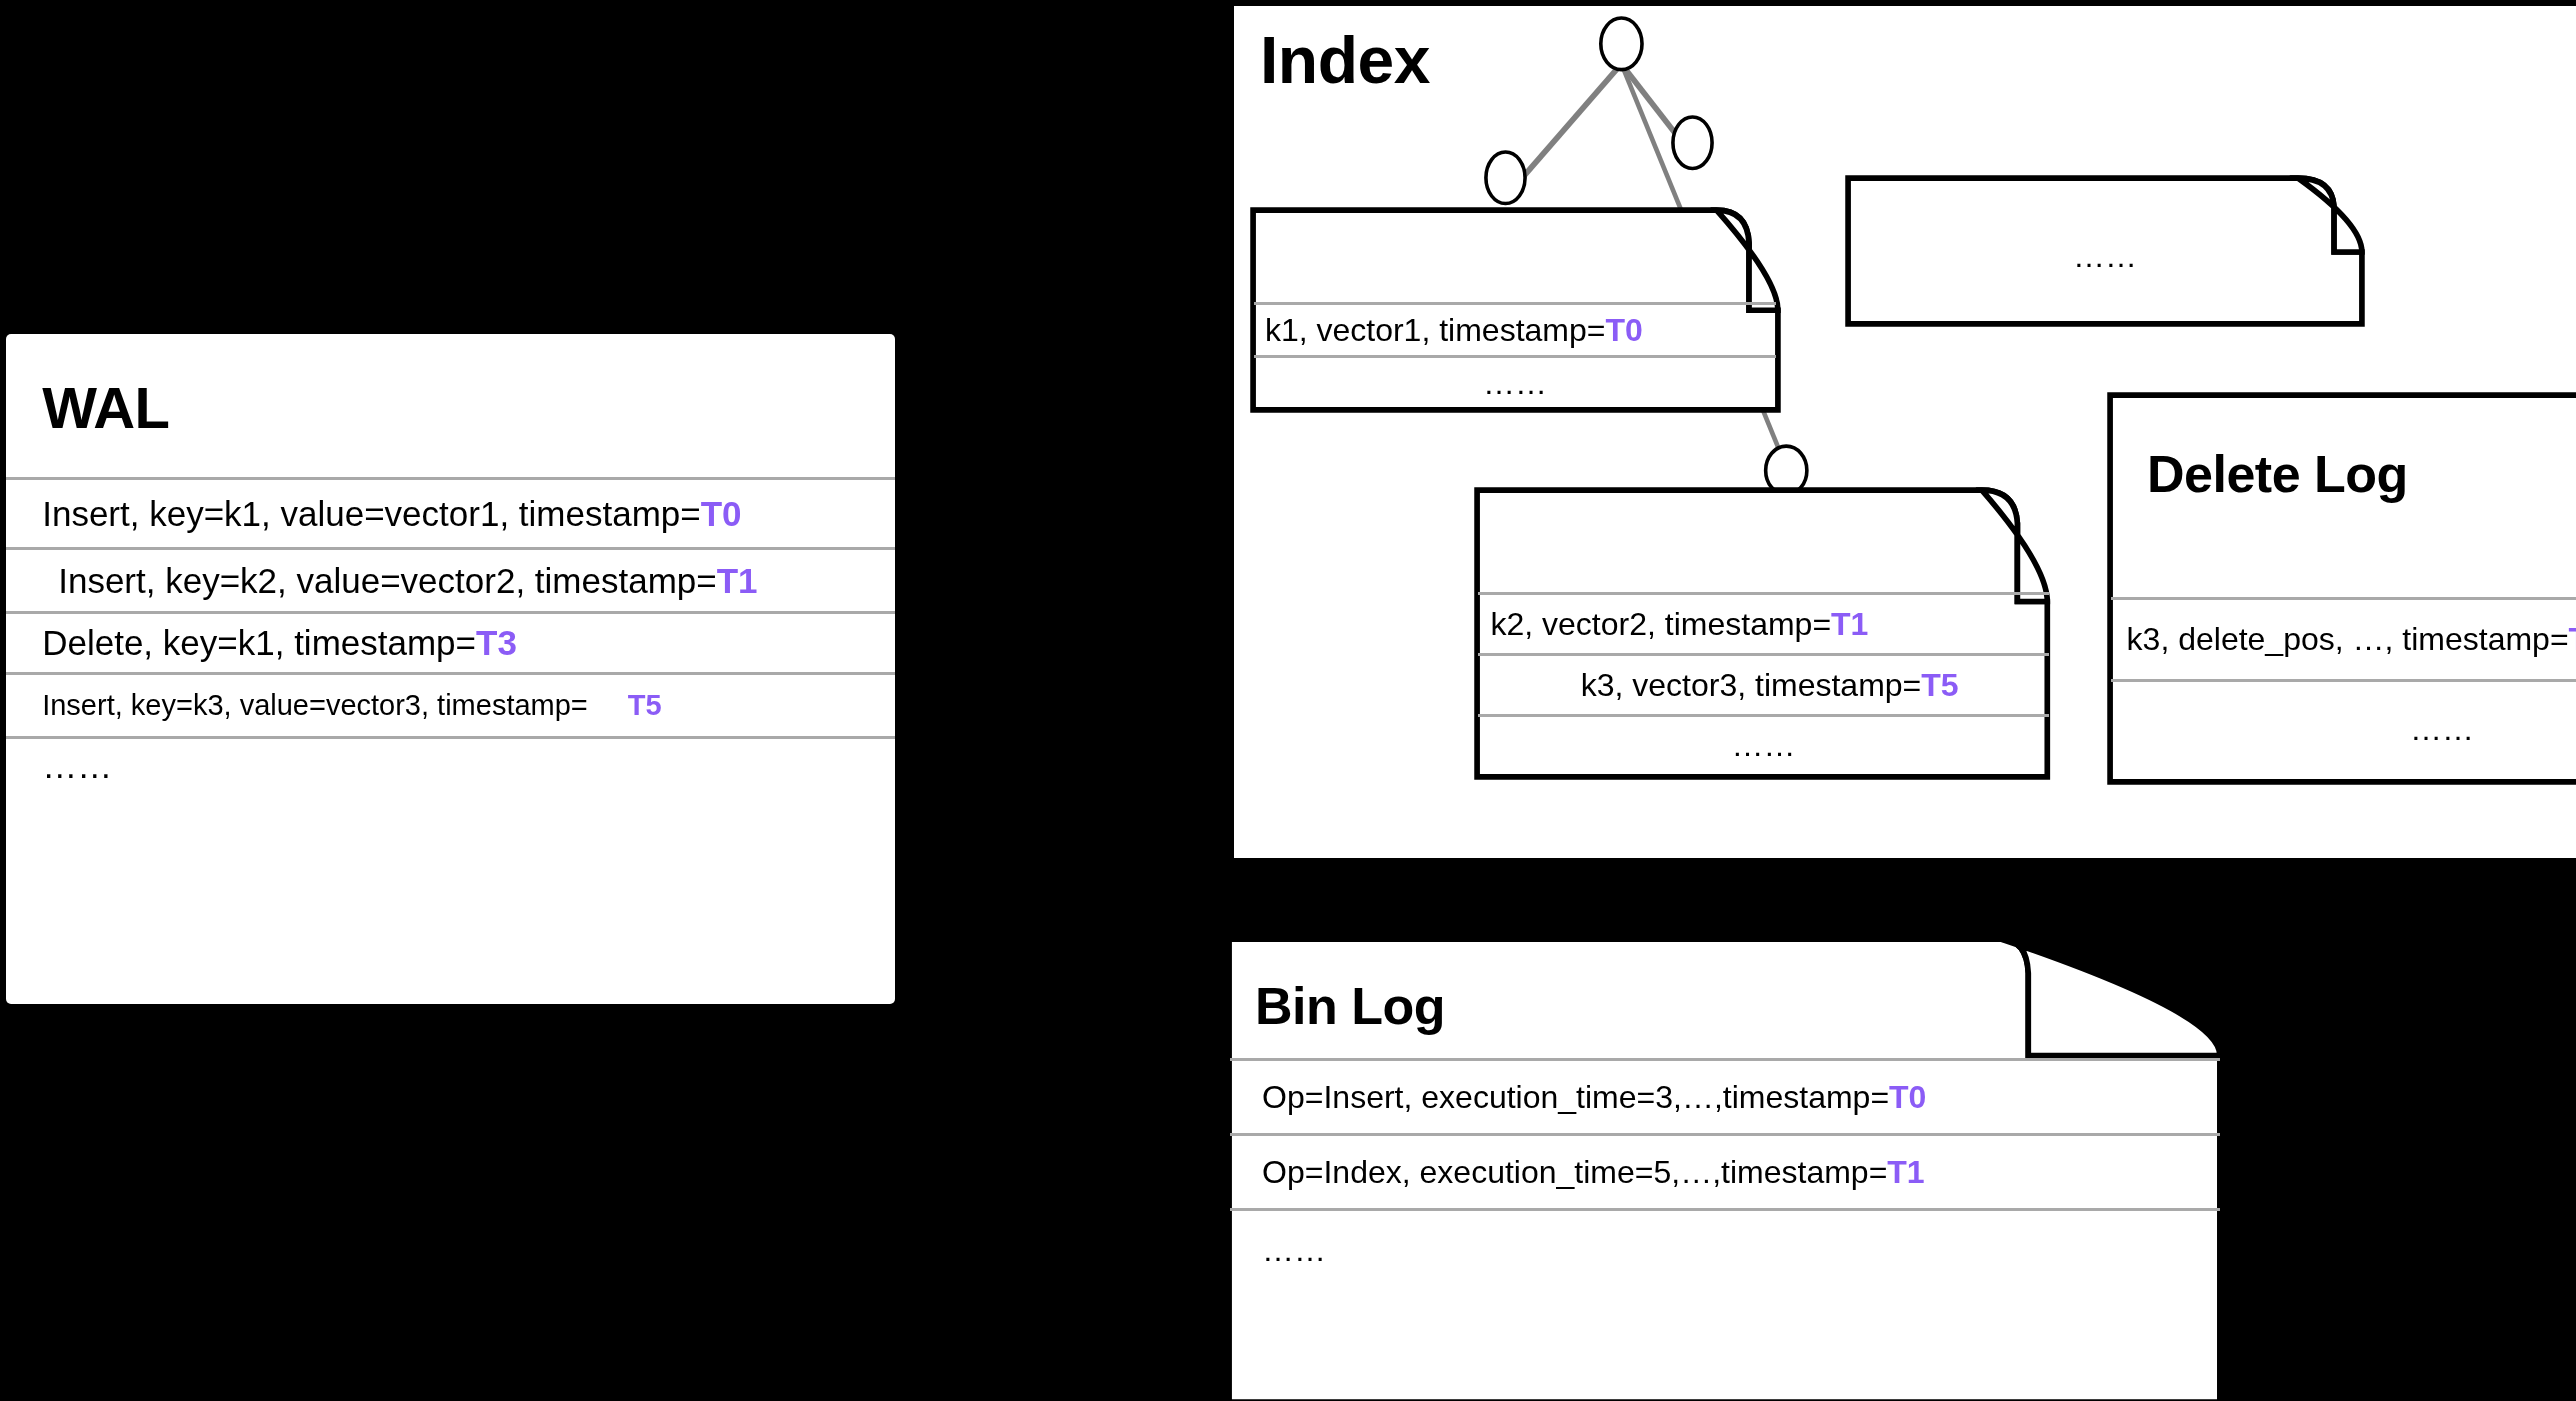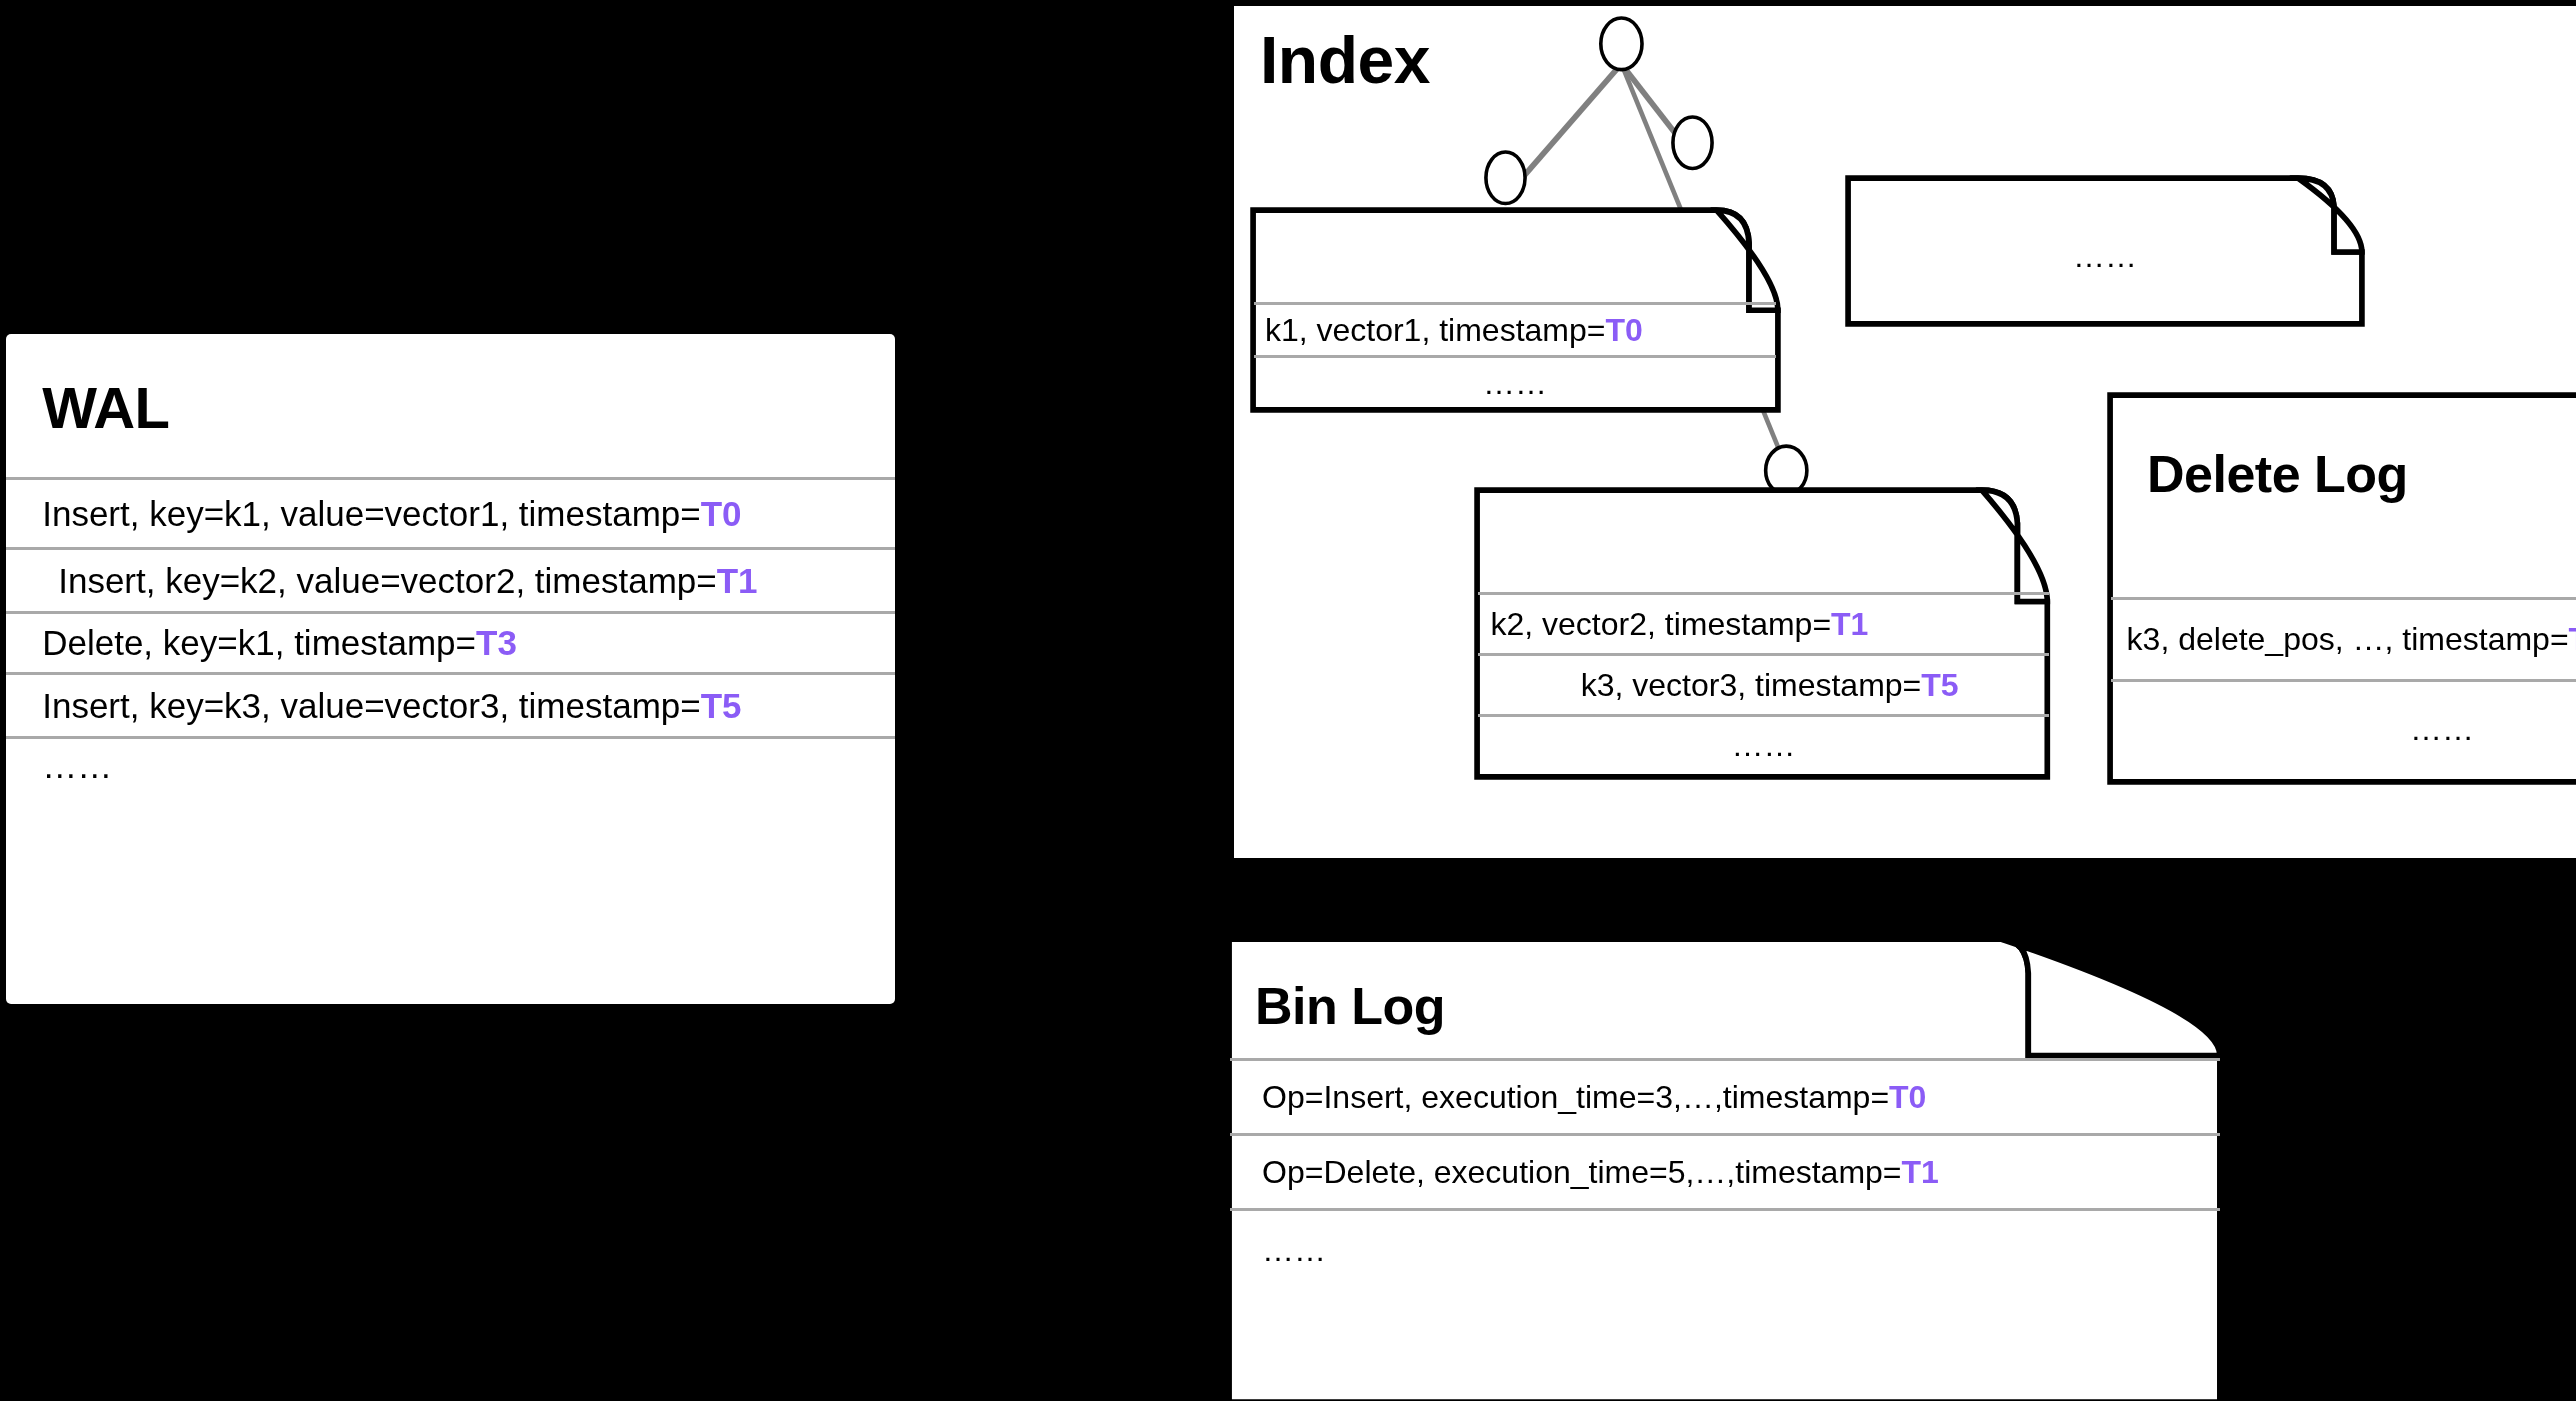--- a/index.html
+++ b/index.html
@@ -95,21 +95,21 @@
           <span class="ts">T0</span>
       </div>
       <div class="row" style="height:64px; padding-left:52px; font-size:35px;">
         <span class="row-text">Insert, key=k2, value=vector2, timestamp=</span>
           <span class="ts">T1</span>
       </div>
       <div class="row" style="height:61px; padding-left:36px; font-size:35px;text-align:right;">
         <span class="row-text">Delete, key=k1, timestamp=</span>
           <span class="ts">T3</span>
       </div>
-      <div class="row" style="height:64px; padding-left:36px; font-size:35px;">
+      <div class="row" style="height:64px; padding-left:36px; font-size:29px;gap:40px;">
         <span class="row-text">Insert, key=k3, value=vector3, timestamp=</span>
           <span class="ts">T5</span>
       </div>
       <div class="row no-bottom ellipsis-row" style="height:57px; padding-left:36px; font-size:35px;">
         <span class="row-text">……</span>
       </div>
     </div>
   </div>
 
   <div class="panel" style="left:1234px; top:6.2px; width:1579px; height:852px;">
@@ -205,21 +205,21 @@
       <path d="M1505,6 Q1555,6 1558,72 L1558,232 L1930,232 Q1930,150 1505,6 Z" fill="#ffffff" stroke="#000000" stroke-width="11"></path>
     </svg>
     <div class="doc-content">
       <div class="panel-title" style="left:29px; top:40px; font-size:52px;">Bin Log</div>
       <div class="rows" style="top:122px; left:4.1px; right:5.2px;">
         <div class="row" style="height:75px; padding-left:32px; font-size:32px;">
           <span class="row-text">Op=Insert, execution_time=3,…,timestamp=</span>
             <span class="ts">T0</span>
         </div>
         <div class="row" style="height:75px; padding-left:32px; font-size:32px;">
-          <span class="row-text">Op=Delete, execution_time=5,…,timestamp=</span>
+          <span class="row-text">Op=Index, execution_time=5,…,timestamp=</span>
             <span class="ts">T1</span>
         </div>
         <div class="row no-bottom ellipsis-row" style="height:82px; padding-left:32px; font-size:32px;">
           <span class="row-text">……</span>
         </div>
       </div>
     </div>
   </div>
 
 </div>

